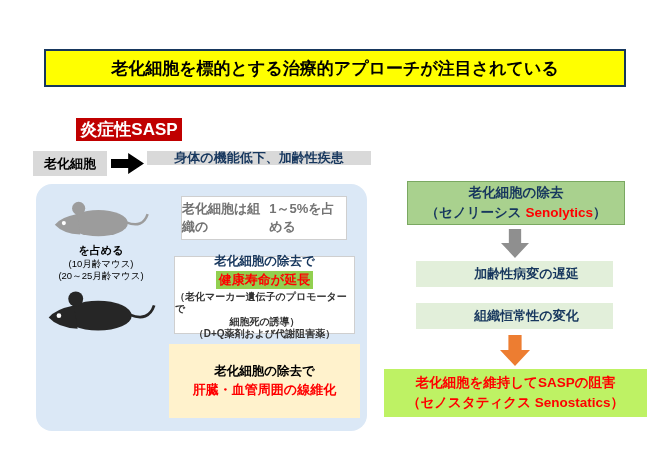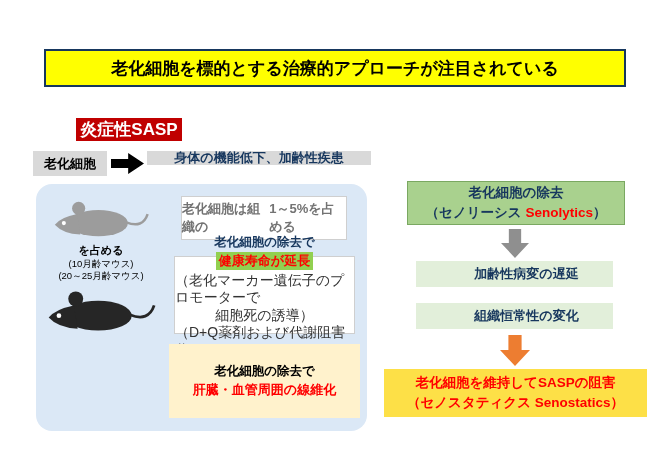--- a/index.html
+++ b/index.html
@@ -52,21 +52,21 @@
     background:#ffffff; border:1px solid #cfcfcf;
     color:#737373; font-size:13px; font-weight:bold; line-height:1.4;
   }
   .removal-box {
     left:174px; top:256px; width:181px; height:78px;
     background:#ffffff; border:1px solid #cfcfcf;
     flex-direction:column; padding-top:3px;
   }
   .removal-line1 { color:#17375E; font-size:12.5px; font-weight:bold; }
   .removal-highlight { background:#92D050; color:#FF0000; font-size:13px; font-weight:bold; padding:0 3px; margin:1px 0 2px 0; }
-  .removal-note { color:#333333; font-size:14px; line-height:1.25; }
+  .removal-note { color:#333333; font-size:10px; line-height:1.25;font-weight:bold; }
   .fibrosis-box {
     left:169px; top:344px; width:191px; height:74px;
     background:#FFF2CC; flex-direction:column; padding-top:4px;
   }
   .fibrosis-line1 { color:#000; font-size:12.5px; font-weight:bold; }
   .fibrosis-line2 { color:#FF0000; font-size:13px; font-weight:bold; margin:1px 0 4px 0; }
   .fibrosis-note { color:#000; font-size:10.5px; }
 
   .senolytics-box {
     left:407px; top:181px; width:218px; height:44px;
@@ -79,21 +79,21 @@
   .gray-arrow { left:501px; top:229px; width:28px; height:29px; background:#8F8F8F; }
   .orange-arrow { left:500px; top:335px; width:30px; height:31px; background:#ED7D31; }
   .step-box {
     width:197px; height:26px; left:416px;
     background:#E2EFDA; color:#17375E; font-size:13px; font-weight:bold;padding-left:24px;
   }
   .step1 { top:261px; }
   .step2 { top:303px; }
   .senostatics-box {
     left:384px; top:369px; width:263px; height:48px;
-    background:#fde047; color:#FF0000; font-size:13.5px; font-weight:bold; line-height:1.45;
+    background:#bef264; color:#FF0000; font-size:13.5px; font-weight:bold; line-height:1.45;
     flex-direction:column;
   }
 </style>
 </head>
 <body>
 
 <div class="slide">
 
   <div class="abs center title">老化細胞を標的とする治療的アプローチが注目されている</div>
 

